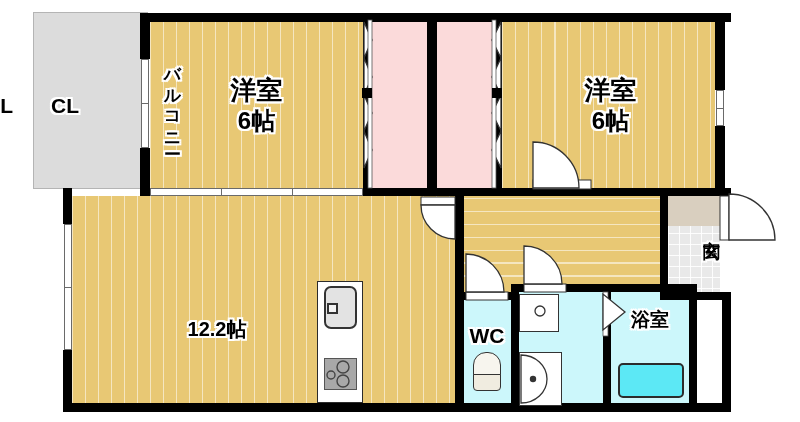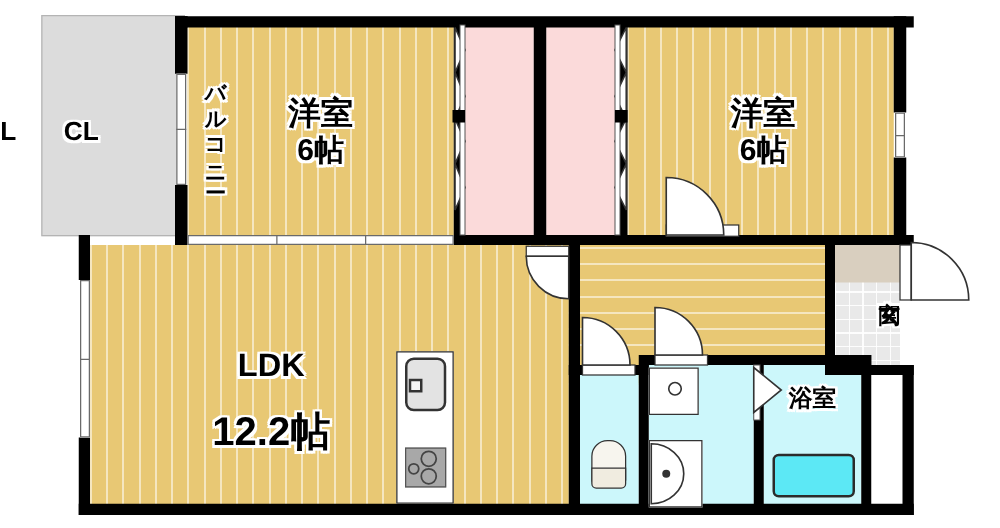--- a/index.html
+++ b/index.html
@@ -227,22 +227,22 @@
 
   <div class="lbl" style="left:0;top:76px;width:513px;font-size:26px;">洋室</div>
   <div class="lbl" style="left:0;top:108px;width:513px;font-size:24px;">6帖</div>
 
   <div class="lbl" style="left:0;top:94px;width:800px;font-size:21px;transform:translateX(-401px);">CL</div>
   <div class="lbl" style="left:0;top:94px;width:800px;font-size:21px;transform:translateX(-335px);">CL</div>
 
   <div class="lbl" style="left:402px;top:76px;width:417px;font-size:26px;">洋室</div>
   <div class="lbl" style="left:402px;top:108px;width:417px;font-size:24px;">6帖</div>
 
-  <div class="lbl" style="left:117px;top:278px;width:200px;font-size:26px;">LDK</div>
-  <div class="lbl" style="left:117px;top:328px;width:200px;font-size:32px;">12.2帖</div>
-
+  <div class="lbl" style="left:117px;top:318px;width:200px;font-size:20px;">12.2帖</div>
+
+  <div class="lbl" style="left:455px;top:324px;width:64px;font-size:21px;">WC</div>
 
 
   <div class="lbl" style="left:611px;top:310px;width:78px;font-size:19px;">浴室</div>
 
   <div class="lbl lbl-v" style="left:668px;top:228px;width:52px;font-size:17px;">玄関</div>
 
 </div>
 
 </body></html>

